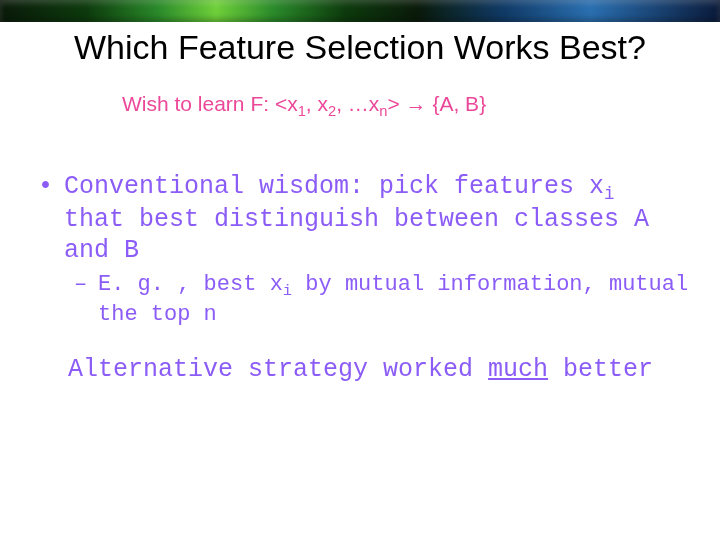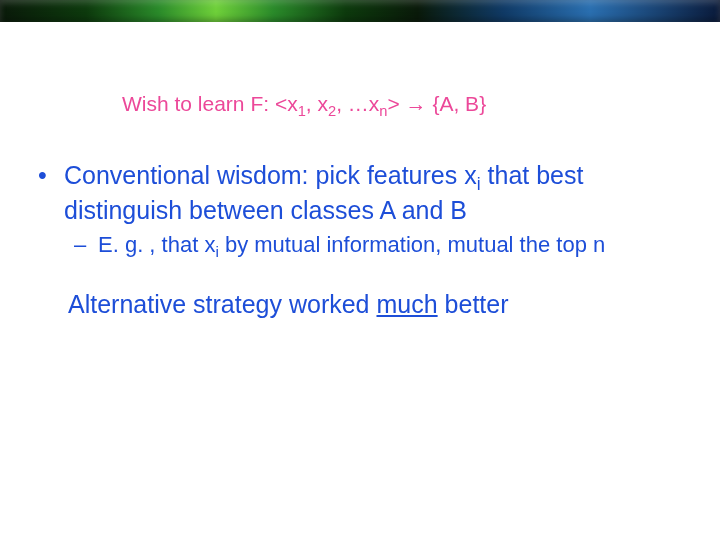--- a/index.html
+++ b/index.html
@@ -47,26 +47,27 @@
   }
   .subtitle {
     position: absolute;
     top: 92px;
     left: 122px;
     font-size: 21px;
     color: #ec4899;
   }
   .body {
     position: absolute;
-    top: 160px;
+    top: 172px;
     left: 38px;
     right: 30px;
     font-size: 25px;
-    color: #1d4ed8;
+    color: #8b5cf6;
     line-height: 1.22;
+    font-family: Liberation Mono, monospace;
   }
   .bullet-l1 {
     position: relative;
     padding-left: 26px;
     margin-bottom: 6px;
   }
   .bullet-l1::before {
     content: "•";
     position: absolute;
     left: 0;
@@ -96,33 +97,34 @@
   .u { text-decoration: underline; }
   .sp2 { margin-top: 28px; }
 </style>
 </head>
 <body>
 
 <div class="slide">
 
   <div class="banner"></div>
 
+  <div class="title">Which Feature Selection Works Best?</div>
 
   <div class="subtitle">
     <span>Wish to learn F:  &lt;x</span><span class="sub">1</span><span>, x</span><span class="sub">2</span><span>, …x</span><span class="sub">n</span><span>&gt; → {A, B}</span>
   </div>
 
   <div class="body">
 
     <div class="bullet-l1 wide">
       <span>Conventional wisdom: pick features x</span><span class="sub">i</span><span> that best distinguish between classes A and B</span>
     </div>
 
     <div class="bullet-l2">
-      <span>E. g. , that x</span><span class="sub">i</span><span> by mutual information, mutual the top n</span>
+      <span>E. g. , best x</span><span class="sub">i</span><span> by mutual information, mutual the top n</span>
     </div>
 
     <div class="indent-cont">
       <span>Alternative strategy worked </span><span class="u">much</span><span> better</span>
     </div>
 
   </div>
 
 </div>
 

